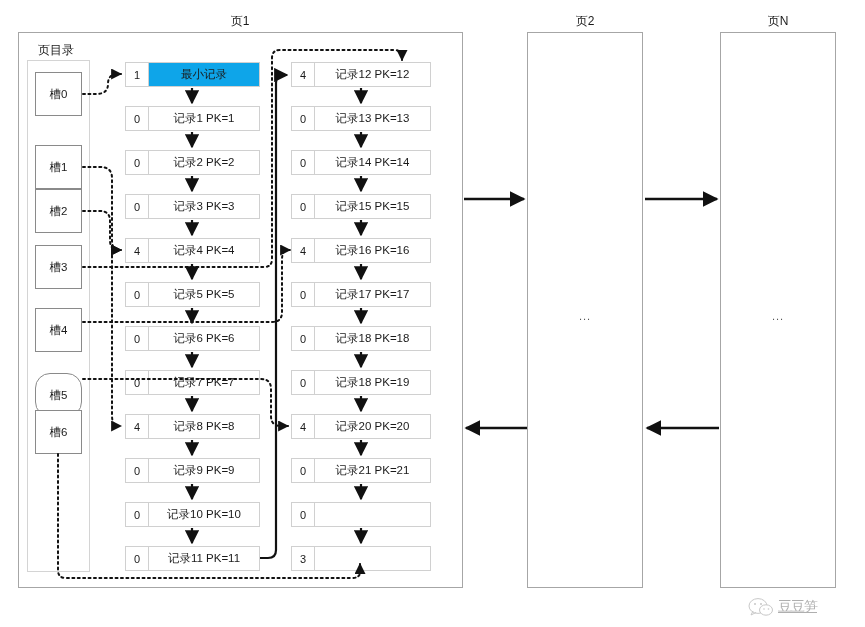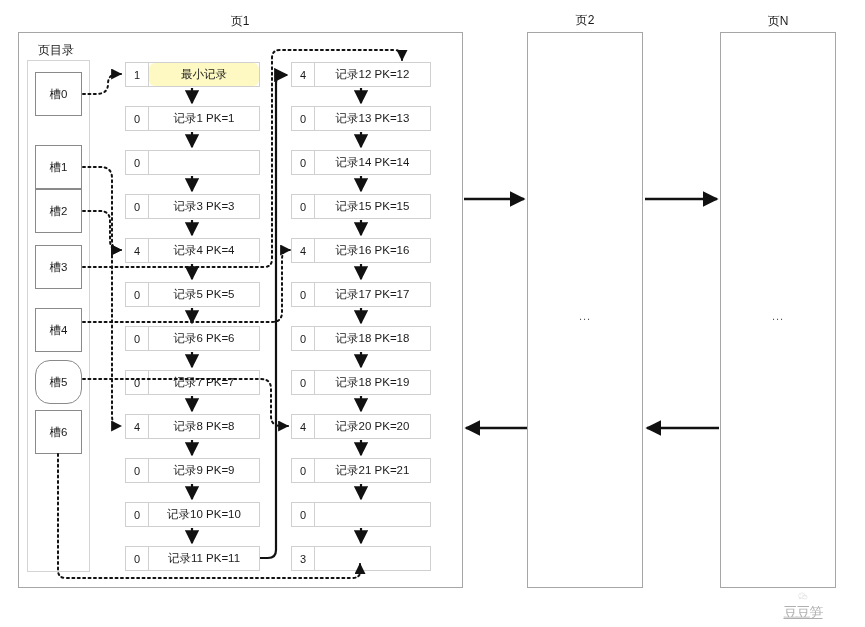--- a/index.html
+++ b/index.html
@@ -9,21 +9,21 @@
     color:#1a1a1a;
   }
   .canvas{position:absolute;left:0;top:0;width:708px;height:627px;}
 
   
   .page-title{
     position:absolute;text-align:center;font-size:12px;color:#1a1a1a;
     line-height:14px;white-space:nowrap;
   }
   #title-p1{left:180px;top:14px;width:120px;}
-  #title-p2{left:525px;top:14px;width:120px;font-family:Liberation Mono, monospace;}
+  #title-p2{left:525px;top:14px;width:120px;}
   #title-pn{left:718px;top:14px;width:120px;}
 
   
   .page-frame{position:absolute;border:1.4px solid #a6a6a6;background:#ffffff;box-sizing:border-box;}
   #page1{left:18px;top:32px;width:445px;height:556px;}
   #page2{left:527px;top:32px;width:116px;height:556px;}
   #pageN{left:720px;top:32px;width:116px;height:556px;}
 
   .page-ellipsis{
     position:absolute;width:100%;text-align:center;font-size:11px;color:#555;
@@ -49,27 +49,27 @@
   }
   .rec .num{
     width:22px;flex:0 0 22px;border-right:1.3px solid #d0d0d0;
     display:flex;align-items:center;justify-content:center;
     font-size:11px;color:#1a1a1a;background:#ffffff;
   }
   .rec .txt{
     flex:1;display:flex;align-items:center;justify-content:center;
     font-size:11.5px;color:#1a1a1a;white-space:nowrap;
   }
-  .rec.hl .txt{background:#fef9c3;border-radius:6px;}
+  .rec.hl .txt{background:#0ea5e9;}
 
   svg.overlay{position:absolute;left:0;top:0;width:865px;height:627px;pointer-events:none;}
 
   
   .watermark{position:absolute;left:748px;top:592px;width:110px;height:30px;
-    display:flex;align-items:center;gap:4px;opacity:.55;flex-direction:column;}
+    display:flex;align-items:center;gap:4px;opacity:.55;}
   .wm-text{font-size:14px;color:#6f6f6f;text-decoration:underline;
     font-family:"DejaVu Sans",sans-serif;letter-spacing:-1px;}
 </style>
 </head>
 <body>
 
 <div class="canvas">
 
   <div class="page-title" id="title-p1">页1</div>
   <div class="page-title" id="title-p2">页2</div>
@@ -86,34 +86,35 @@
   </div>
 
   <div class="dir-label">页目录</div>
   <div id="dir-frame"></div>
 
   <div class="slot-box" style="top:72px;">槽0</div>
   <div class="slot-box" style="top:145px;">槽1</div>
   <div class="slot-box" style="top:189px;">槽2</div>
   <div class="slot-box" style="top:245px;">槽3</div>
   <div class="slot-box" style="top:308px;">槽4</div>
-  <div class="slot-box" style="top:360px;border-radius:15px;">槽5</div>
+  <div class="slot-box" style="top:373px;border-radius:15px;">槽5</div>
   <div class="slot-box" style="top:410px;">槽6</div>
 
   <div id="col-left">
     <div class="rec hl" style="left:125px;top:62px;width:135px;">
         <span class="num">1</span>
         <span class="txt">最小记录</span>
       </div>
     <div class="rec" style="left:125px;top:106px;width:135px;">
         <span class="num">0</span>
         <span class="txt">记录1 PK=1</span>
       </div>
     <div class="rec" style="left:125px;top:150px;width:135px;">
         <span class="num">0</span>
+        <span class="txt">记录2 PK=2</span>
       </div>
     <div class="rec" style="left:125px;top:194px;width:135px;">
         <span class="num">0</span>
         <span class="txt">记录3 PK=3</span>
       </div>
     <div class="rec" style="left:125px;top:238px;width:135px;">
         <span class="num">4</span>
         <span class="txt">记录4 PK=4</span>
       </div>
     <div class="rec" style="left:125px;top:282px;width:135px;">

